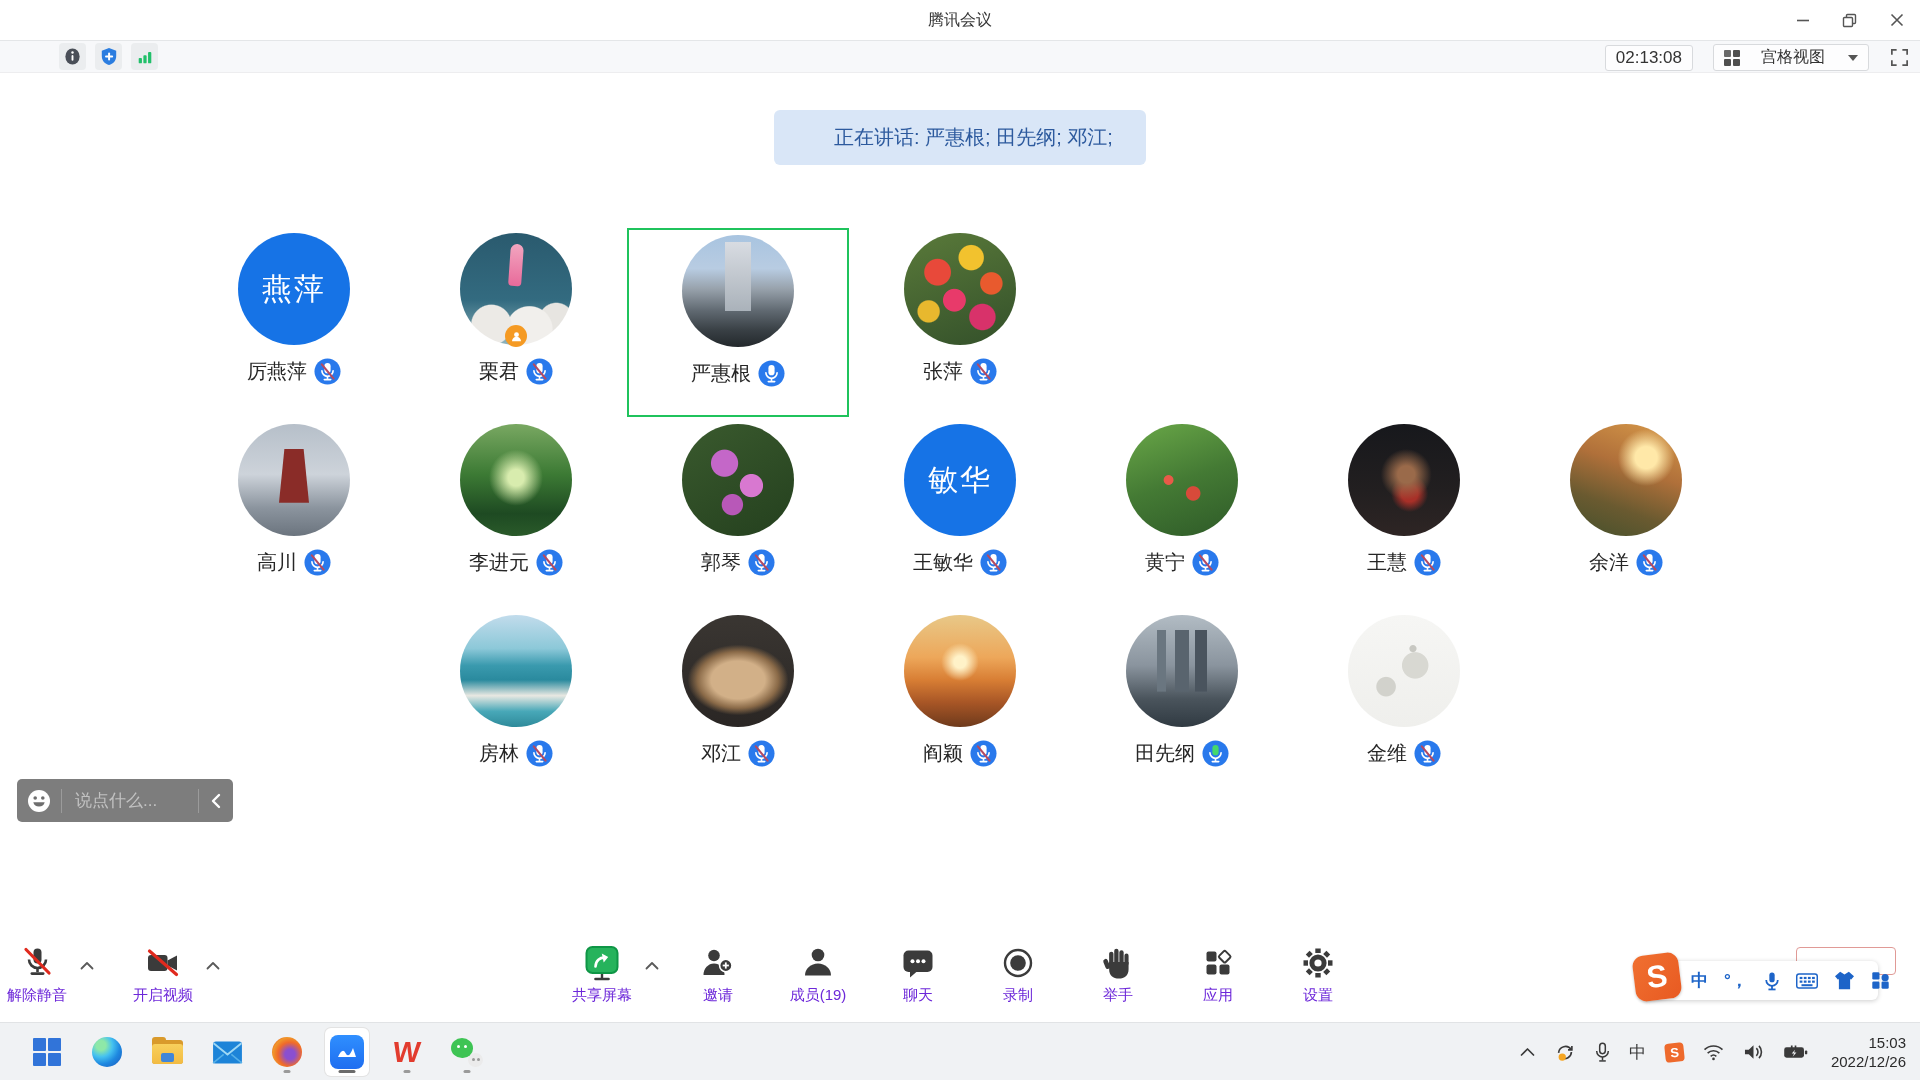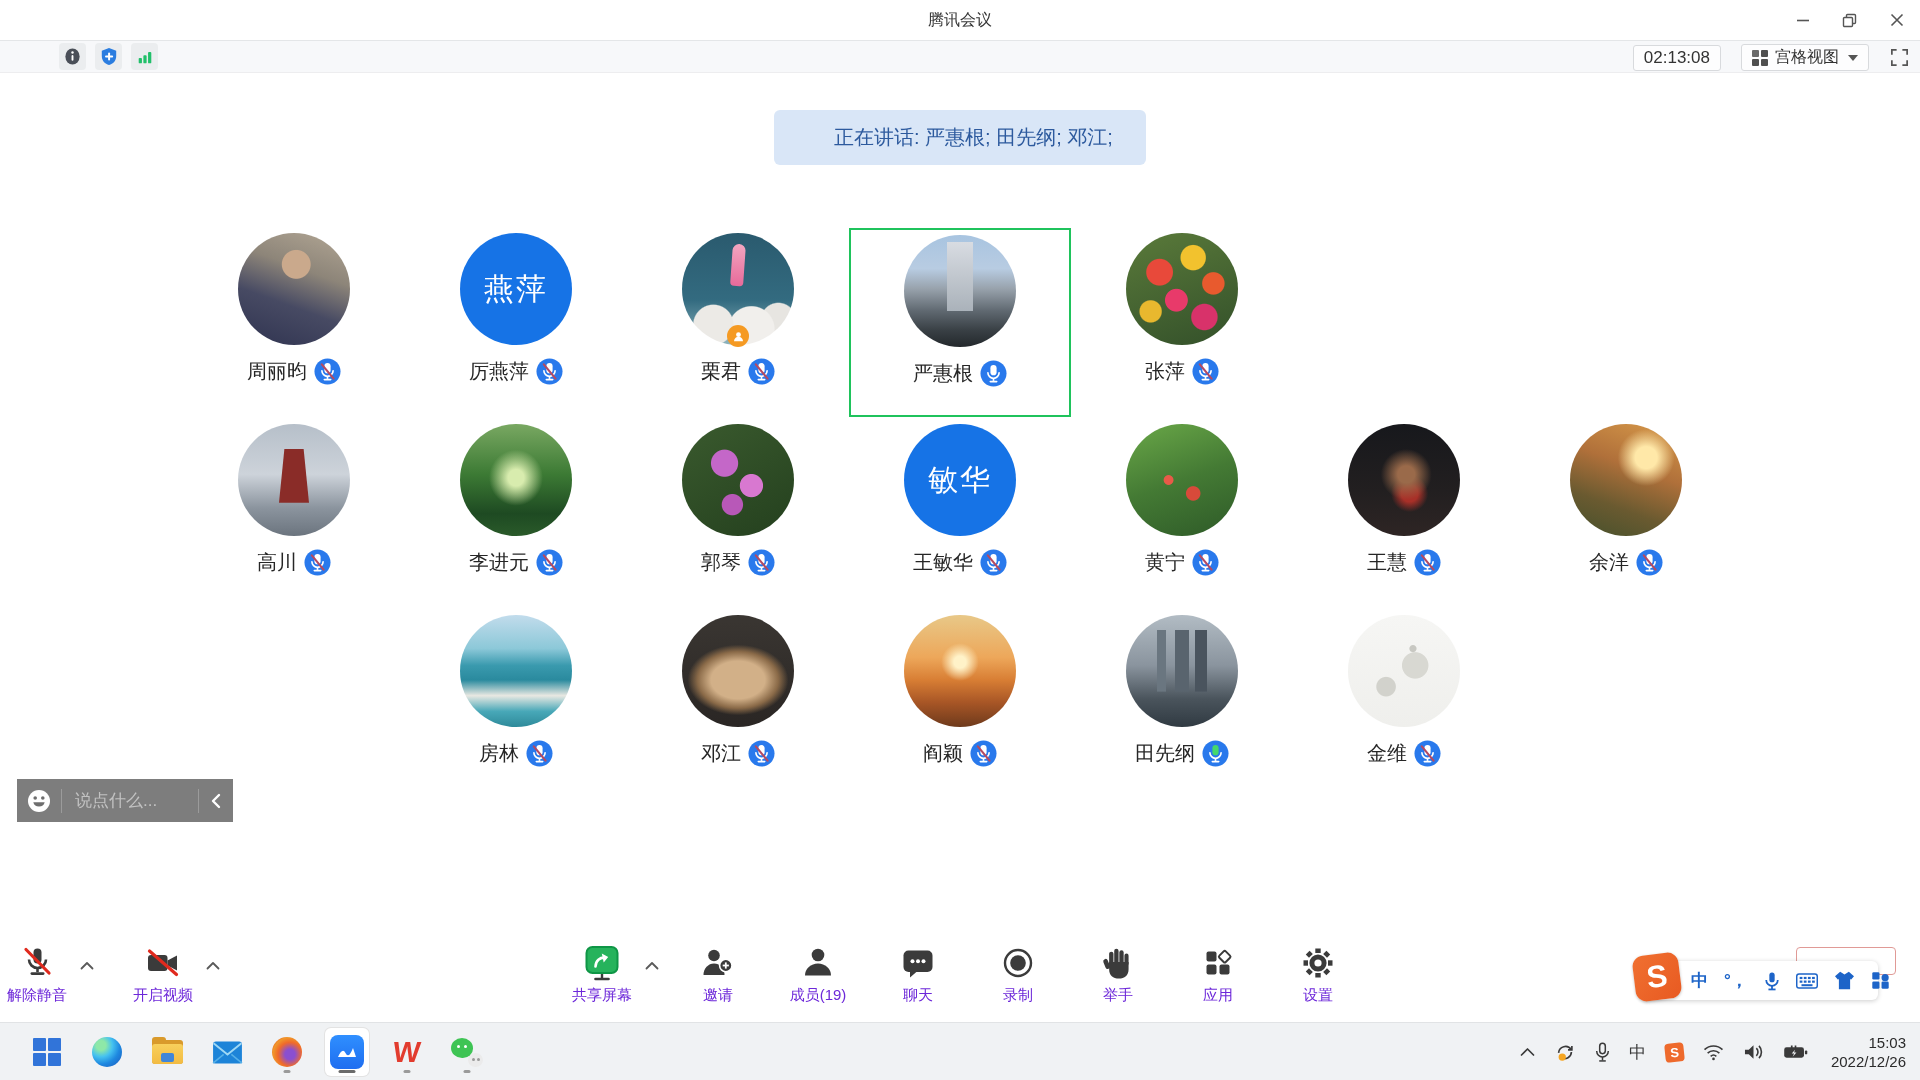--- a/index.html
+++ b/index.html
@@ -12,21 +12,21 @@
   .win-controls { position:absolute; right:0; top:0; height:40px; display:flex; }
   .win-btn { width:47px; height:40px; display:flex; align-items:center; justify-content:center; cursor:default; }
   .win-btn svg { display:block; }
 
   
   .topstrip { position:absolute; top:40px; left:0; width:1920px; height:33px; background:#f7f8fa; border-top:1px solid #e4e6e8; border-bottom:1px solid #ededef; display:flex; align-items:center;padding-left:45px; }
   .chips { display:flex; gap:9px; margin-left:14px; }
   .chip { width:27px; height:27px; background:#ebedef; border-radius:4px; display:flex; align-items:center; justify-content:center; }
   .topright { position:absolute; right:10px; top:0; height:33px; display:flex; align-items:center; gap:20px; }
   .timerbox { background:#fdfdfe; border:1px solid #d8dadd; border-radius:3px; padding:2px 10px; font-size:17px; color:#333; }
-  .viewbox { background:#fdfdfe; border:1px solid #d8dadd; border-radius:3px; padding:2px 10px; font-size:16px; color:#333; display:flex; align-items:center; gap:7px; }
+  .viewbox { background:#fdfdfe; border:1px solid #d8dadd; border-radius:3px; padding:2px 10px; font-size:16px; color:#333; display:flex; align-items:center; gap:21px; }
   .gridico { display:inline-grid; grid-template-columns:7px 7px; grid-template-rows:7px 7px; gap:2px; }
   .gridico i { background:#4f4f4f; border-radius:1px; }
   .gridico i:first-child { background:#6a6a6a; }
   .caret-down { width:0; height:0; border-left:5px solid transparent; border-right:5px solid transparent; border-top:6px solid #555; margin-left:2px; }
 
   
   .banner { position:absolute; top:110px; left:50%; transform:translateX(-50%); width:372px; height:55px; background:#d9e6f7; border-radius:6px; display:flex; align-items:center;padding-left:28px; }
   .banner span { margin-left:32px; font-size:20px; color:#2d5a9e; }
 
   
@@ -59,21 +59,21 @@
   .av11 { background:radial-gradient(circle at 60% 62%, #d84a3a 0 7%, transparent 8%), radial-gradient(circle at 38% 50%, #e85a48 0 5%, transparent 6%), linear-gradient(160deg,#6aa848 0%,#447a34 50%,#2e5a28 100%); }
   .av12 { background:radial-gradient(circle at 52% 45%, #9a6a4a 0 10%, transparent 30%), radial-gradient(circle at 55% 62%, #a83028 0 9%, transparent 20%), linear-gradient(180deg,#17181c 0%,#221f20 60%,#2e2524 100%); }
   .av13 { background:radial-gradient(circle at 68% 30%, #ffe8a8 0 10%, rgba(255,255,255,0) 26%), linear-gradient(200deg,#d89a4a 0%,#b0703a 40%,#6a5a30 70%,#44502c 100%); }
   .av14 { background:linear-gradient(180deg,#c2dcec 0%,#8cc8d8 30%,#3a9aae 45%,#2a8a9e 58%,#e8e8e2 72%,#48a8b8 86%,#2e8a9a 100%); }
   .av15 { background:radial-gradient(ellipse 60% 42% at 50% 58%, #d2b088 0 40%, #8a6a48 60%, rgba(0,0,0,0) 75%), linear-gradient(180deg,#3a3632 0%,#2a2624 100%); }
   .av16 { background:radial-gradient(circle at 50% 42%, #fff2c8 0 7%, rgba(255,255,255,0) 22%), linear-gradient(180deg,#e8c888 0%,#eda75a 38%,#d87e34 58%,#a85626 78%,#6e3a1c 100%); }
   .av17 { background:linear-gradient(90deg, transparent 28%, #6a7680 28% 36%, transparent 36% 44%, #59646e 44% 56%, transparent 56% 62%, #4a545e 62% 72%, transparent 72%) 0 30%/100% 55% no-repeat, linear-gradient(180deg,#b2bcc4 0%,#8a949e 45%,#4a545c 75%,#303a42 100%); }
   .av18 { background:radial-gradient(circle at 58% 30%, #c8c8c2 0 3%, transparent 4%), radial-gradient(circle at 60% 45%, #d8d8d2 0 14%, transparent 15%), radial-gradient(circle at 34% 64%, #d2d2cc 0 9%, transparent 10%), linear-gradient(#f6f6f4,#efefec); }
 
   
-  .chatbar { position:absolute; left:17px; top:779px; width:216px; height:43px; background:#7d7d7d; border-radius:0; display:flex; align-items:center; }
+  .chatbar { position:absolute; left:17px; top:779px; width:216px; height:43px; background:#7d7d7d; border-radius:5px; display:flex; align-items:center; }
   .chatbar .emobtn { width:44px; display:flex; justify-content:center; }
   .chatbar .divider { width:1px; height:24px; background:#9b9b9b; }
   .chatbar .ph { flex:1; padding-left:13px; font-size:17px; color:#c2c2c2; white-space:nowrap; overflow:hidden; }
   .chatbar .fold { width:34px; display:flex; justify-content:center; }
 
   
   .controls-left { position:absolute; left:6px; top:941px; display:flex; gap:48px; }
   .controls-center { position:absolute; left:50%; transform:translateX(-50%); top:941px; display:flex; gap:38px; align-items:flex-start; }
   .citem { display:flex; flex-direction:column; align-items:center; position:relative; min-width:62px; }
   .citem.has-chevron { margin-right:16px; }
@@ -188,38 +188,20 @@
     </div>
   </div>
 </div>
 
 <div class="banner">
   <span>正在讲话: 严惠根; 田先纲; 邓江;</span>
 </div>
 
 <div class="grid" id="grid">
     <div class="prow">
-      <div class="cell">
-        <div class="avatar-wrap">
-          <div class="avatar av0"></div>
-        </div>
-        <div class="nline">
-          <span class="pname">周丽昀</span>
-          <span class="micwrap">
-            <svg width="27" height="27" viewBox="0 0 28 28">
-              <circle cx="14" cy="14" r="13.5" fill="#2979ec"></circle>
-              <rect x="10.8" y="5.3" width="6.4" height="10.6" rx="3.2" fill="#ffffff"></rect>
-              <path d="M8.2 13.2 a5.8 5.8 0 0 0 11.6 0" fill="none" stroke="#fff" stroke-width="1.7" stroke-linecap="round"></path>
-              <line x1="14" y1="19.6" x2="14" y2="21.7" stroke="#fff" stroke-width="1.7"></line>
-              <line x1="10.7" y1="22.4" x2="17.3" y2="22.4" stroke="#fff" stroke-width="1.7" stroke-linecap="round"></line>
-              <line x1="8.1" y1="6.6" x2="20.3" y2="21.4" stroke="#b44a62" stroke-width="2.2" stroke-linecap="round"></line>
-            </svg>
-          </span>
-        </div>
-      </div>
       <div class="cell">
         <div class="avatar-wrap">
           <div class="avatar av1 txtav">燕萍</div>
         </div>
         <div class="nline">
           <span class="pname">厉燕萍</span>
           <span class="micwrap">
             <svg width="27" height="27" viewBox="0 0 28 28">
               <circle cx="14" cy="14" r="13.5" fill="#2979ec"></circle>
               <rect x="10.8" y="5.3" width="6.4" height="10.6" rx="3.2" fill="#ffffff"></rect>

